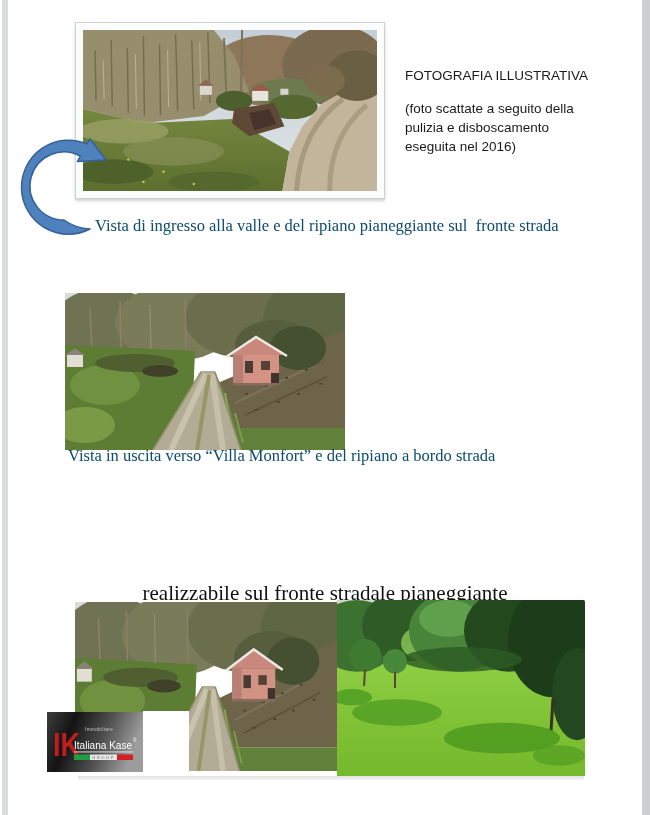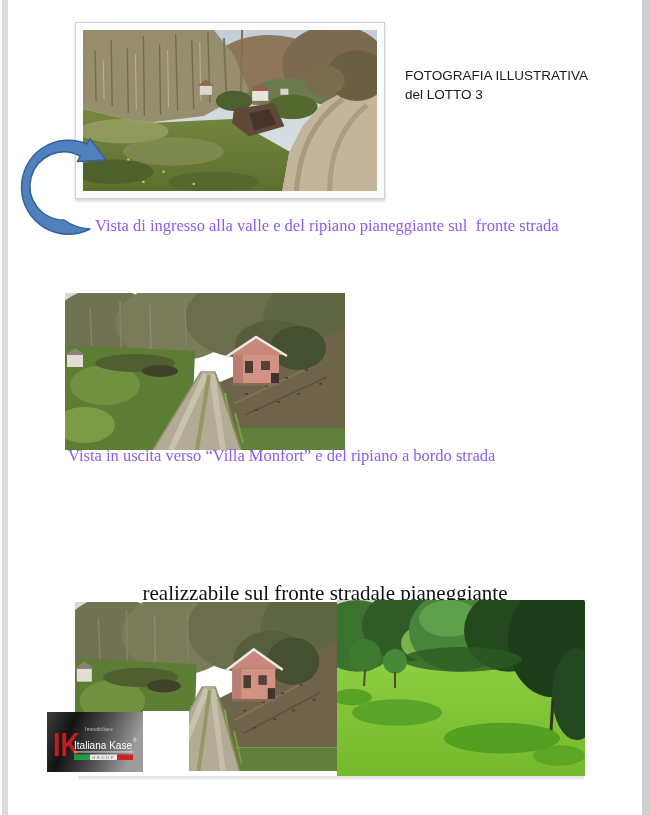--- a/index.html
+++ b/index.html
@@ -19,21 +19,21 @@
   .photo-frame svg{display:block;}
 
   .side-label{
     position:absolute;left:405px;top:66px;width:195px;
     font-family:"Liberation Sans", sans-serif;font-size:13.5px;line-height:19px;color:#1a1a1a;
   }
   .side-label .para{margin:0 0 14px 0;}
   .side-label .line{white-space:pre-wrap;}
 
   .caption{
-    position:absolute;font-size:16.5px;color:#8b5cf6;white-space:pre-wrap;
+    position:absolute;font-size:16.5px;color:#0c4a6e;white-space:pre-wrap;
   }
   .caption-1{left:95px;top:216px;width:540px;}
   .caption-2{left:68px;top:446px;width:560px;}
 
   .example-heading{
     position:absolute;left:0;top:526px;width:650px;text-align:center;
     font-size:21px;line-height:27px;color:#101010;white-space:pre-wrap;
   }
 
   .photo{position:absolute;display:block;}
@@ -197,21 +197,23 @@
              L 98 34
              L 69.4 35.5
              L 72.3 30.2
              A 34 34 0 1 0 56 94
              Q 67 102 82 103 Z" fill="#4f81bd" stroke="#36619b" stroke-width="1.5" stroke-linejoin="round"></path>
   </svg>
 
   <div class="side-label">
     <div class="para">
       <div class="line">FOTOGRAFIA ILLUSTRATIVA</div>
-      <div class="line">del LOTTO 3</div>
+    </div>
+    <div class="para">
+      <div class="line">(foto scattate a seguito della pulizia e disboscamento eseguita nel 2016)</div>
     </div>
   </div>
 
   <div class="caption caption-1">Vista di ingresso alla valle e del ripiano pianeggiante sul  fronte strada</div>
 
   <svg class="photo photo-2" width="280" height="157" viewBox="0 0 280 157" preserveAspectRatio="none">
     <use href="#road-photo-sym"></use>
   </svg>
 
   <div class="caption caption-2">Vista in uscita verso “Villa Monfort” e del ripiano a bordo strada</div>

